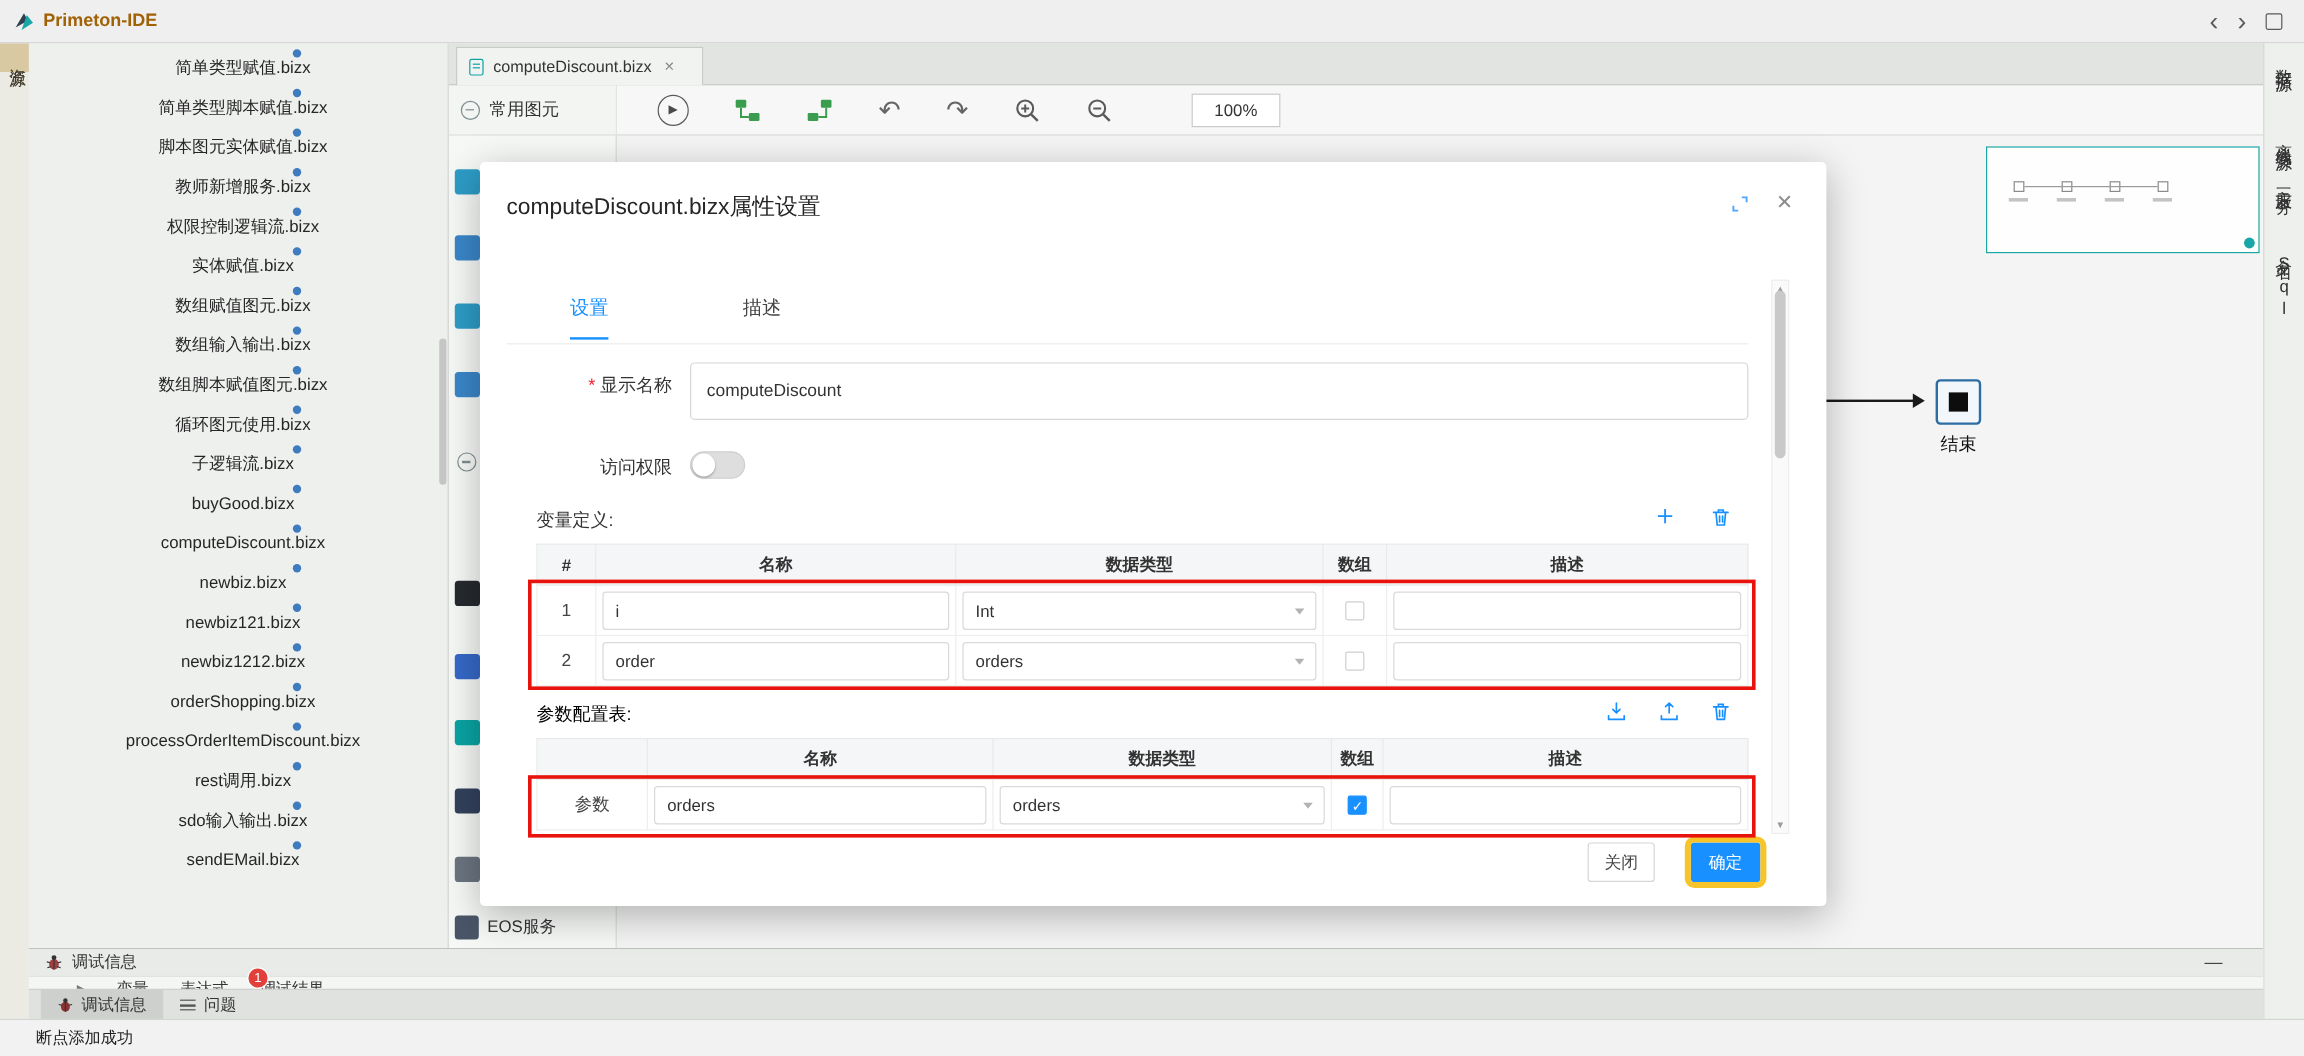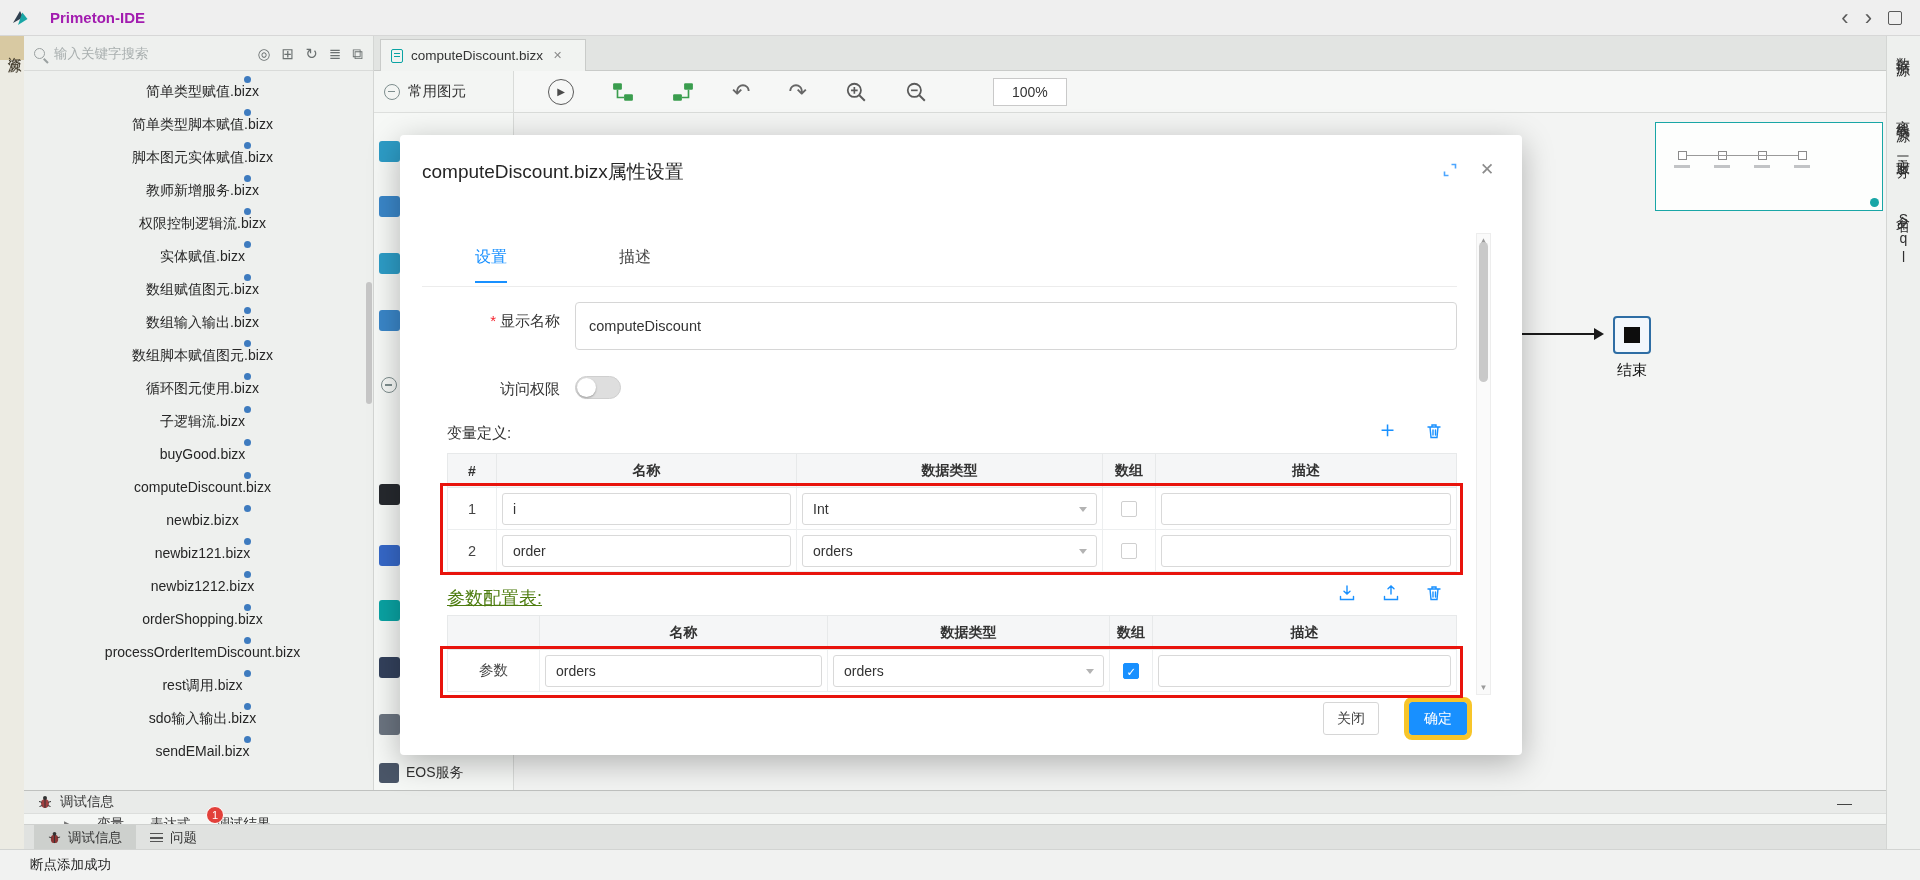--- a/index.html
+++ b/index.html
@@ -5,21 +5,21 @@
   * { margin:0; padding:0; box-sizing:border-box; }
   html,body { width:1920px; height:880px; }
   body { position:relative; overflow:hidden; background:#f2f3f2;
          font-family:"Liberation Sans","DejaVu Sans",sans-serif; color:#2b2b2b; font-size:14px; }
   svg { display:block; }
 
   
   #titlebar { position:absolute; left:0; top:0; width:1920px; height:36px; background:#efefef;
               border-bottom:1px solid #d7d7d7; display:flex; align-items:center; z-index:20; }
   #logo { width:20px; height:20px; margin-left:10px; }
-  #app-title { margin-left:20px; font-size:15px; font-weight:600; color:#a21caf; }
+  #app-title { margin-left:6px; font-size:15px; font-weight:600; color:#a16207; }
   #titlebar-right { margin-left:auto; display:flex; align-items:center; gap:16px; margin-right:18px; }
   .nav-arrow { font-size:22px; color:#5a5a5a; line-height:1; cursor:pointer; }
   #win-icon { width:14px; height:14px; border:1.6px solid #5a5a5a; border-radius:2px; cursor:pointer; }
 
   
   #left-rail { position:absolute; left:0; top:36px; width:24px; height:813px; background:#ecebe3; z-index:6; }
   #left-rail .vtab { width:24px; padding:10px 0; background:#d8c9a2; color:#40392a; cursor:pointer;
       writing-mode:vertical-rl; text-orientation:upright; text-align:center; font-size:14px; letter-spacing:2px; }
 
   
@@ -116,21 +116,21 @@
                 border-radius:4px; font-size:14.5px; color:#333; padding:0 13px; outline:none; background:#fff; }
   #lbl-access { top:245px; }
   #toggle { position:absolute; left:175px; top:241px; width:46px; height:23px; border-radius:12px;
             background:#dedede; border:1px solid #cfcfcf; cursor:pointer; }
   #toggle::after { content:""; position:absolute; left:1px; top:1px; width:19px; height:19px; border-radius:50%;
                    background:#fff; box-shadow:0 1px 2px rgba(0,0,0,.3); }
   #lbl-vars { position:absolute; left:47px; top:289px; font-size:15px; color:#333; }
   #btn-add { position:absolute; left:976px; top:283px; font-size:23px; color:#1890ff; cursor:pointer; line-height:1; }
   .icon-btn { position:absolute; width:20px; height:20px; cursor:pointer; }
   #btn-del-vars { left:1024px; top:286px; }
-  #lbl-params { position:absolute; left:47px; top:451px; font-size:18px; color:#4d7c0f;text-decoration:underline; }
+  #lbl-params { position:absolute; left:47px; top:451px; font-size:15px; color:#000000; }
   #btn-import { left:937px; top:448px; }
   #btn-export { left:981px; top:448px; }
   #btn-del-params { left:1024px; top:448px; }
 
   .dlg-table { border-collapse:collapse; table-layout:fixed; background:#fff; position:absolute; }
   #var-table { left:47px; top:318px; width:1010px; }
   #param-table { left:47px; top:480px; width:1010px; }
   .dlg-table th { height:34px; background:#f5f6f7; border:1px solid #e7e9ea; font-size:14px; font-weight:700;
                   color:#333; text-align:center; }
   .dlg-table td { height:42px; border:1px solid #eceeef; padding:0 5px; }
@@ -202,32 +202,20 @@
     <span class="nav-arrow">›</span>
     <span id="win-icon"></span>
   </div>
 </header>
 
 <div id="left-rail">
   <div class="vtab">资源</div>
 </div>
 
 <aside id="explorer">
-  <div id="search-row">
-    <span id="search-icon"></span>
-    <input id="search-input" placeholder="输入关键字搜索" style="">
-    <div id="explorer-tools">
-
-    <span>◎</span>
-        <span>⊞</span>
-        <span>↻</span>
-        <span>≣</span>
-        <span>⧉</span>
-      </div>
-  </div>
   <ul id="tree">
 
       <li>
         <span class="dot"></span>
         <span class="lbl">简单类型赋值.bizx</span>
       </li>
 
       <li>
         <span class="dot"></span>
         <span class="lbl">简单类型脚本赋值.bizx</span>

